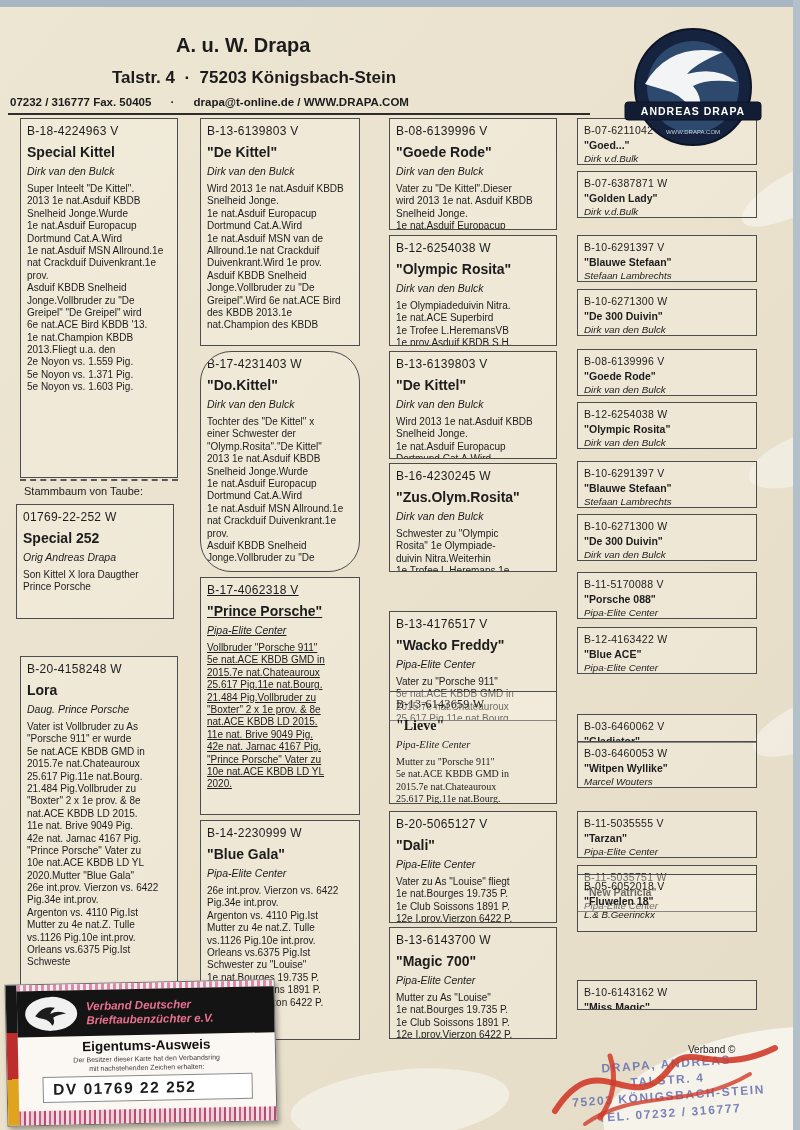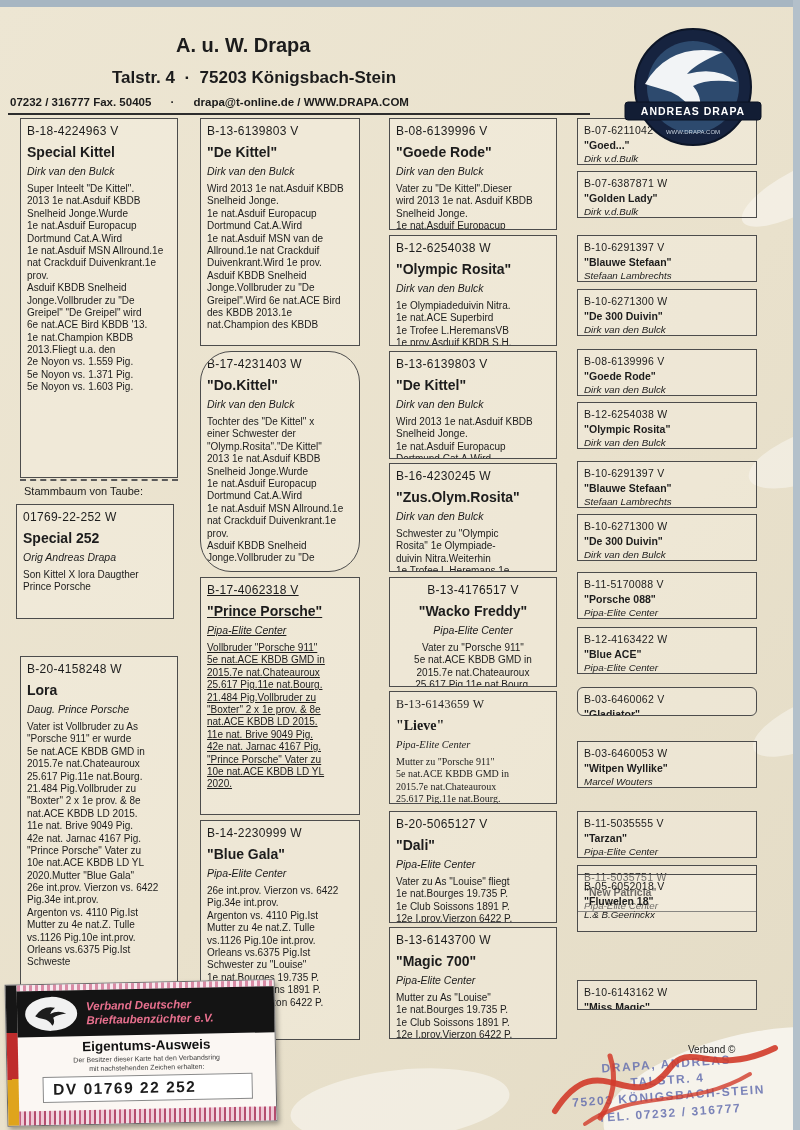--- a/index.html
+++ b/index.html
@@ -235,21 +235,21 @@
   </div>
   <div class="box" style="left:389px;top:463px;width:168px;height:109px;">
     <div class="ring">B-16-4230245 W</div>
     <div class="pname">"Zus.Olym.Rosita"</div>
     <div class="breeder">Dirk van den Bulck</div>
     <div class="desc">Schwester zu  "Olympic
 Rosita" 1e  Olympiade-
 duivin Nitra.Weiterhin
 1e Trofee L.Heremans.1e</div>
   </div>
-  <div class="box" style="left:389px;top:577px;width:168px;height:110px;text-align:center;">
+  <div class="box" style="left:389px;top:611px;width:168px;height:110px;">
     <div class="ring">B-13-4176517 V</div>
     <div class="pname">"Wacko Freddy"</div>
     <div class="breeder">Pipa-Elite Center</div>
     <div class="desc">Vater zu "Porsche 911"
 5e nat.ACE KBDB GMD in
 2015.7e nat.Chateauroux
 25.617 Pig.11e nat.Bourg.</div>
   </div>
   <div class="box" style="left:389px;top:691px;width:168px;height:113px;font-family:Liberation Serif, serif;">
     <div class="ring">B-13-6143659 W</div>
@@ -322,21 +322,21 @@
   <div class="box small" style="left:577px;top:572px;width:180px;height:47px;">
     <div class="ring">B-11-5170088 V</div>
     <div class="pname">"Porsche 088"</div>
     <div class="breeder">Pipa-Elite Center</div>
   </div>
   <div class="box small" style="left:577px;top:627px;width:180px;height:47px;">
     <div class="ring">B-12-4163422 W</div>
     <div class="pname">"Blue ACE"</div>
     <div class="breeder">Pipa-Elite Center</div>
   </div>
-  <div class="box small" style="left:577px;top:687px;width:180px;height:29px;border-radius:6px;">
+  <div class="box small" style="left:577px;top:714px;width:180px;height:29px;">
     <div class="ring">B-03-6460062 V</div>
     <div class="pname">"Gladiator"</div>
     <div class="breeder">L.&amp; B.Geerinckx</div>
   </div>
   <div class="box small" style="left:577px;top:741px;width:180px;height:47px;">
     <div class="ring">B-03-6460053 W</div>
     <div class="pname">"Witpen Wyllike"</div>
     <div class="breeder">Marcel Wouters</div>
   </div>
   <div class="box small" style="left:577px;top:811px;width:180px;height:47px;">

